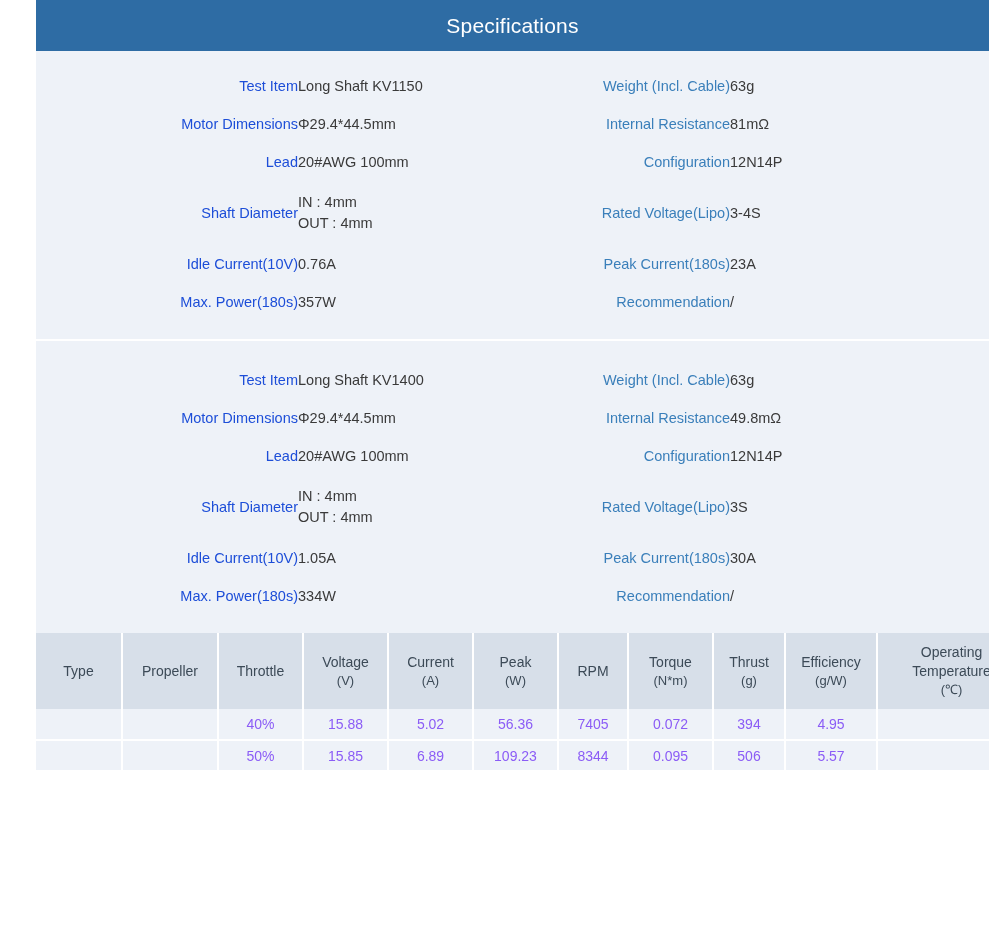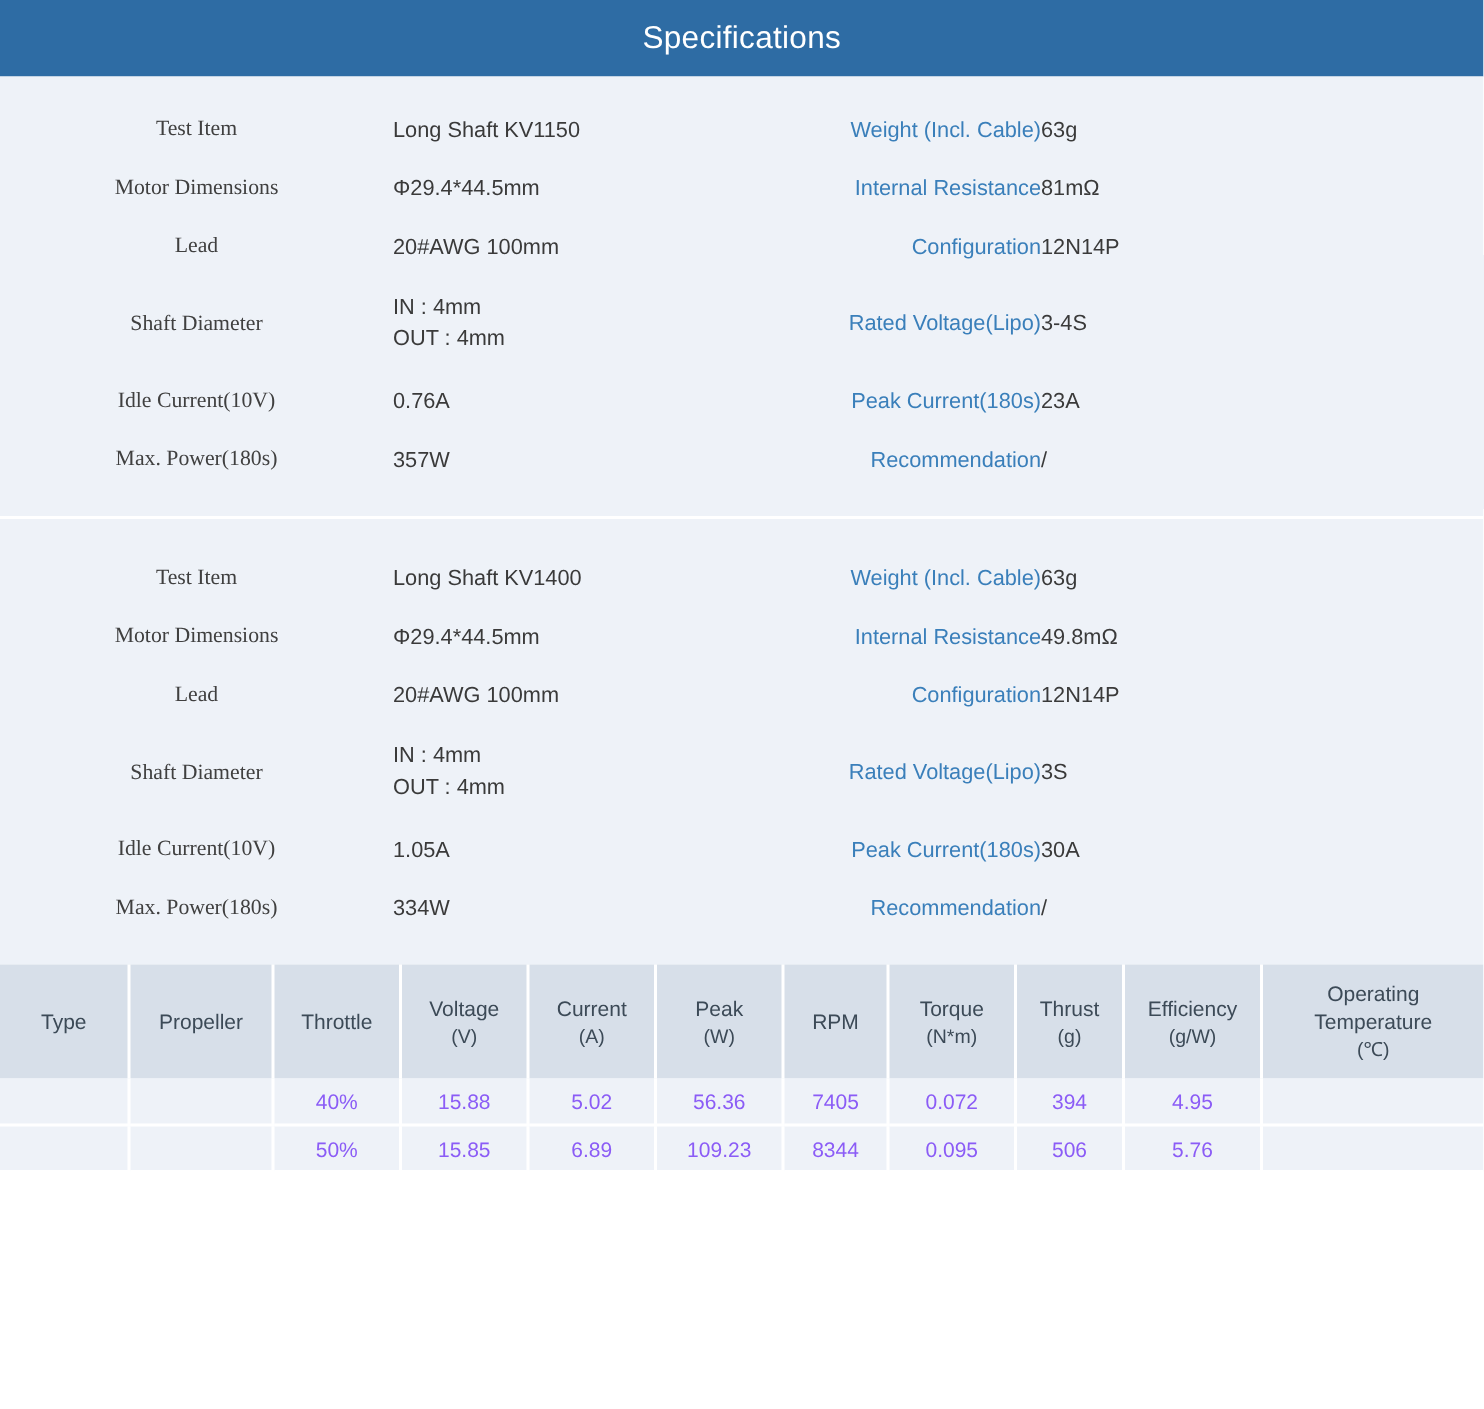--- a/index.html
+++ b/index.html
@@ -8,20 +8,21 @@
     width: 989px; height: 939px;
     background: #ffffff;
     font-family: "Liberation Sans", sans-serif;
     overflow: hidden;
   }
   .page {
     width: 989px;
     height: 939px;
     position: relative;
     background: #ffffff;
+    padding-left: 36px;
   }
   .section-header {
     background: #2e6ca4;
     color: #ffffff;
     text-align: center;
     font-size: 21px;
     line-height: 51px;
     height: 51px;
     letter-spacing: 0.2px;
   }
@@ -36,25 +37,24 @@
   table.spec {
     width: 100%;
     border-collapse: collapse;
   }
   table.spec td {
     font-size: 14.5px;
     padding: 11px 0;
     vertical-align: middle;
   }
   td.lbl {
-    color: #404040;
-    text-align: center;
+    color: #1d4ed8;
+    text-align: right;
     width: 262px;
     padding-right: 0;
-    font-family: Liberation Serif, serif;
   }
   td.val {
     color: #3a3a3a;
     text-align: left;
     padding-left: 45px;
     width: 232px;
   }
   td.lbl2 {
     color: #3a7fba;
     text-align: right;
@@ -274,19 +274,19 @@
     <tr>
       <td class="empty-cell"></td>
       <td class="empty-cell"></td>
       <td>50%</td>
       <td>15.85</td>
       <td>6.89</td>
       <td>109.23</td>
       <td>8344</td>
       <td>0.095</td>
       <td>506</td>
-      <td>5.76</td>
+      <td>5.57</td>
       <td class="empty-cell"></td>
     </tr>
   </tbody>
     </table>
 
 </div>
 
 </body></html>

